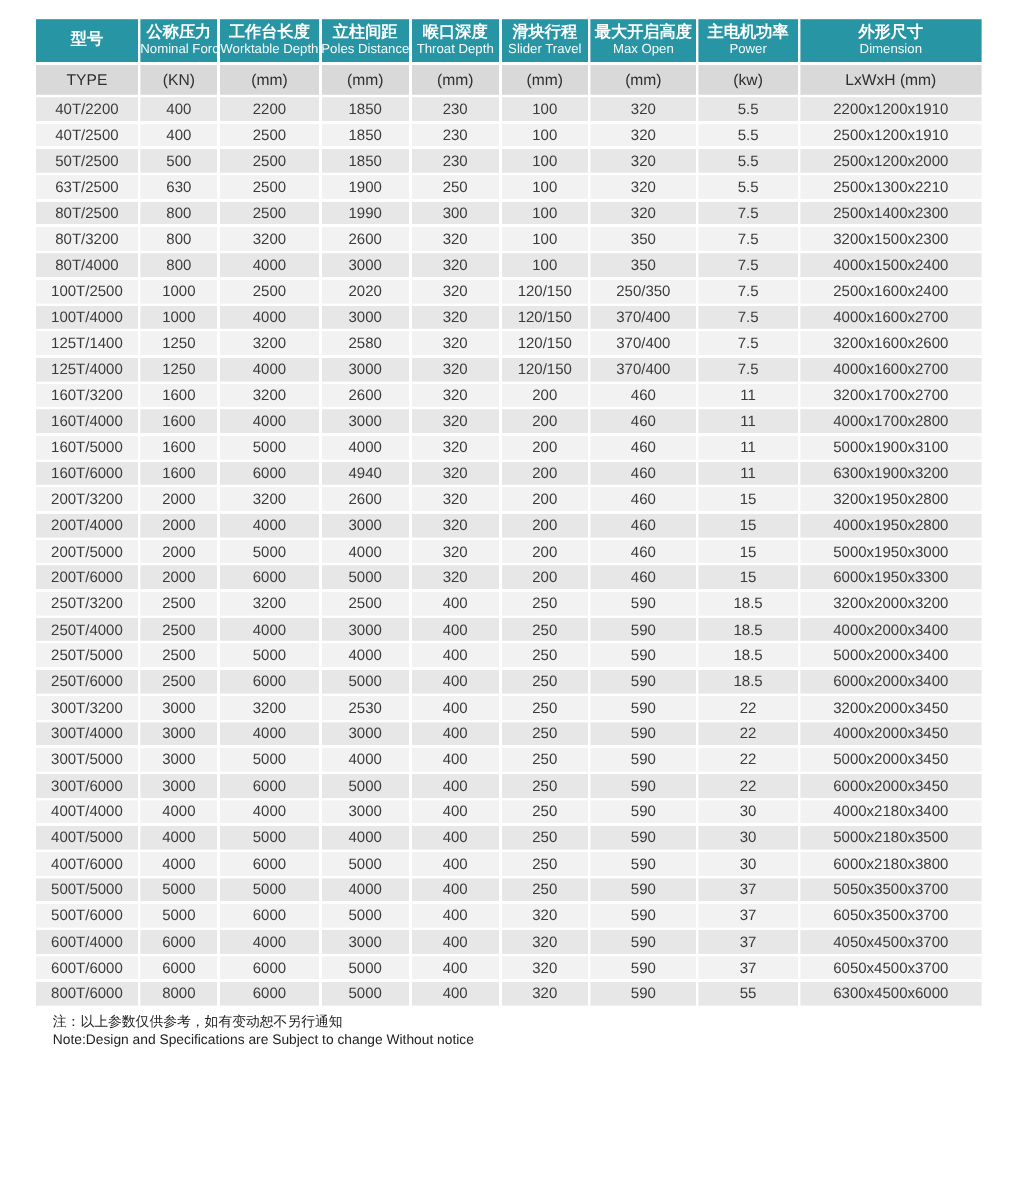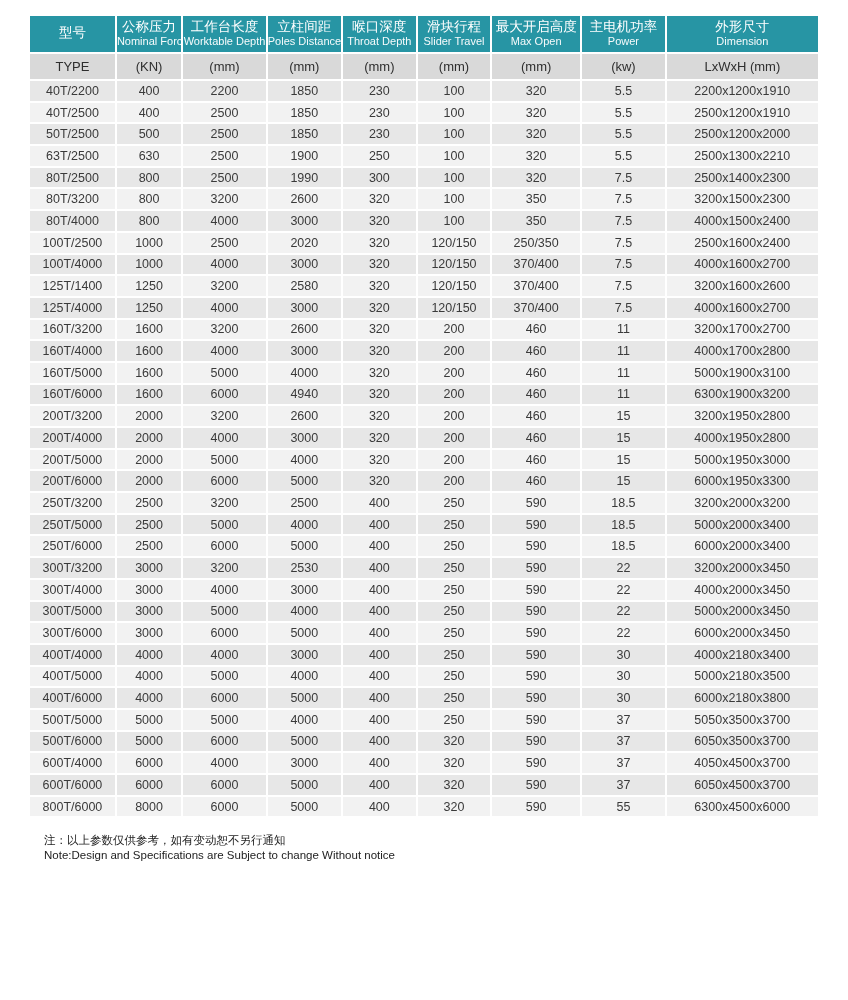--- a/index.html
+++ b/index.html
@@ -30,21 +30,21 @@
   }
   tr.head-main th {
     background: #2795a4;
     color: #ffffff;
     height: 38px;
     padding: 2px 0 3px 0;
   }
   tr.head-main .zh {
     display: block;
     font-size: 13.5px;
-    font-weight: normal;
+    font-weight: bold;
     line-height: 1.2;
   }
   tr.head-main .en {
     display: block;
     font-size: 11px;
     font-weight: normal;
     line-height: 1.15;
     opacity: 0.96;
   }
   tr.head-unit td {
@@ -54,21 +54,21 @@
     color: #2e2e2e;
   }
   tbody td {
     height: 21.7px;
     font-size: 12.5px;
     color: #3a3a3a;
   }
   tbody tr:nth-child(odd)  td { background: #e7e7e7; }
   tbody tr:nth-child(even) td { background: #f2f2f2; }
   .notes {
-    margin-top: 15px;
+    margin-top: 5px;
     padding-left: 16px;
     font-size: 11.5px;
     line-height: 1.3;
     color: #222;
   }
   .notes div { white-space: nowrap; }
 </style>
 </head>
 <body>
 
@@ -350,20 +350,31 @@
           <td>2500</td>
           <td>3200</td>
           <td>2500</td>
           <td>400</td>
           <td>250</td>
           <td>590</td>
           <td>18.5</td>
           <td>3200x2000x3200</td>
         </tr>
         <tr>
+          <td>250T/4000</td>
+          <td>2500</td>
+          <td>4000</td>
+          <td>3000</td>
+          <td>400</td>
+          <td>250</td>
+          <td>590</td>
+          <td>18.5</td>
+          <td>4000x2000x3400</td>
+        </tr>
+        <tr>
           <td>250T/5000</td>
           <td>2500</td>
           <td>5000</td>
           <td>4000</td>
           <td>400</td>
           <td>250</td>
           <td>590</td>
           <td>18.5</td>
           <td>5000x2000x3400</td>
         </tr>

